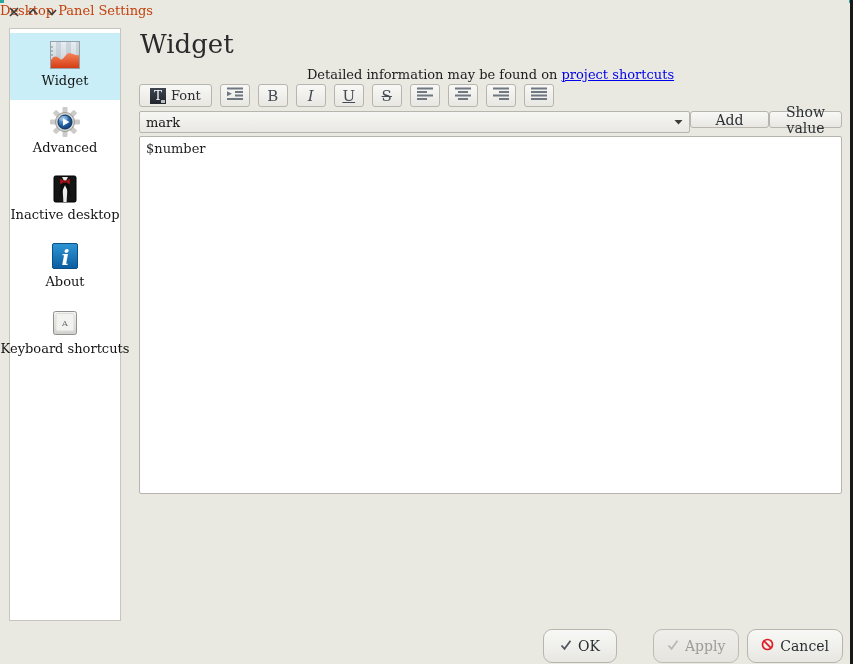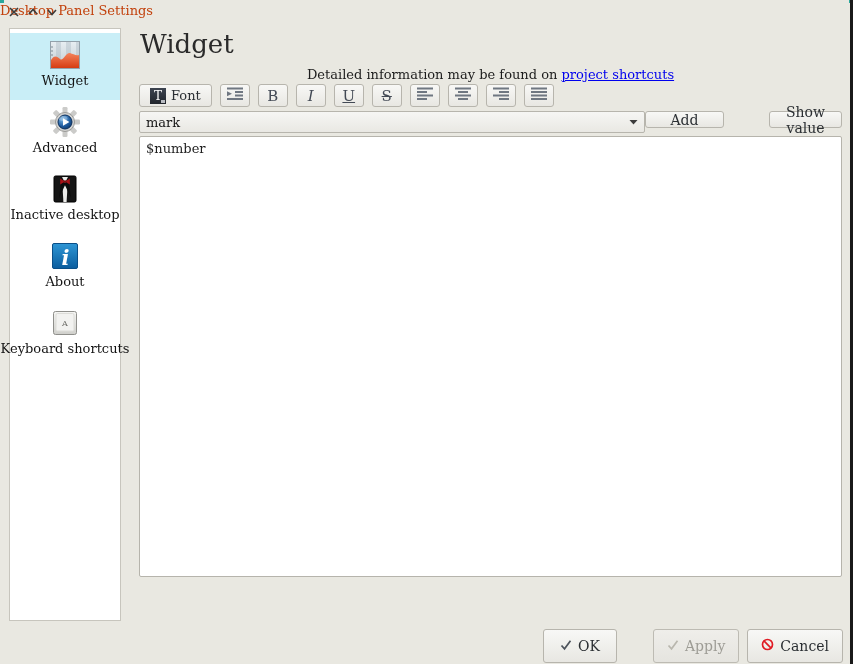--- a/index.html
+++ b/index.html
@@ -55,29 +55,29 @@
   .glyph.i { font-style:italic; }
 
   .mark-row { position:absolute; top:83px; left:0; right:0; display:flex; }
   .combo { flex:1; height:22px; display:flex; align-items:center;
            background:linear-gradient(#f6f6f4,#e9e8e3);
            border:1px solid #b7b5ad; border-radius:2px;
            padding:0 6px; font-size:13px; color:#141414; cursor:pointer; }
   .combo .arrow { margin-left:auto; display:inline-flex; }
   .mark-row .btn { height:17px; font-size:14px; }
   .btn-add { width:79px; }
-  .btn-show { width:73px;margin-left:45px; }
-
-  .editor { position:absolute; top:108px; left:0; right:0; height:441px;
+  .btn-show { width:73px; }
+
+  .editor { position:absolute; top:108px; left:0; right:0; height:358px;
             background:#fff; border:1px solid #b6b4ac; border-radius:2px;
             padding:4px 6px; font-size:13px; color:#1f1f1f; cursor:text; }
 
   
   .footer { position:absolute; top:629px; left:0; right:10px; display:flex; justify-content:flex-end; gap:8px; }
-  .footer .btn { height:16px; padding:16px 13px; min-width:74px; }
+  .footer .btn { height:16px; padding:16px 13px; min-width:74px;border-radius:9px; }
   .footer .btn.disabled { color:#9d9c95; background:linear-gradient(#efeeea,#e5e4df); border-color:#bdbbb3; cursor:default;margin-left:28px; }
 </style>
 </head>
 <body>
 
 <div class="corner-dot left"></div>
 <div class="corner-dot right"></div>
 <div class="right-strip"></div>
 
 <div class="titlebar">

